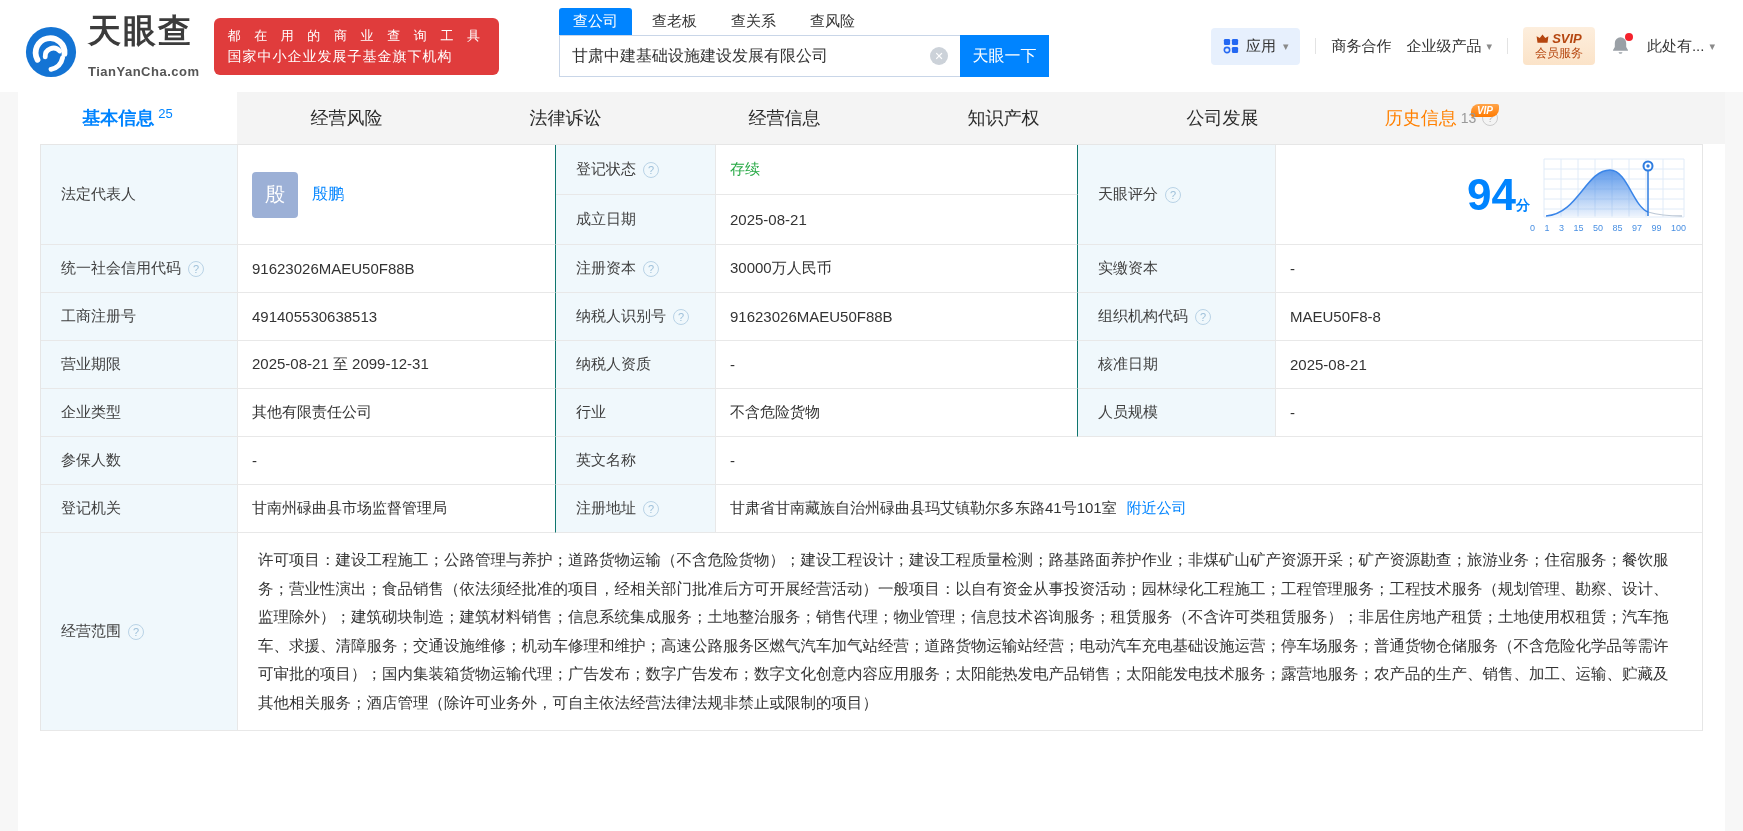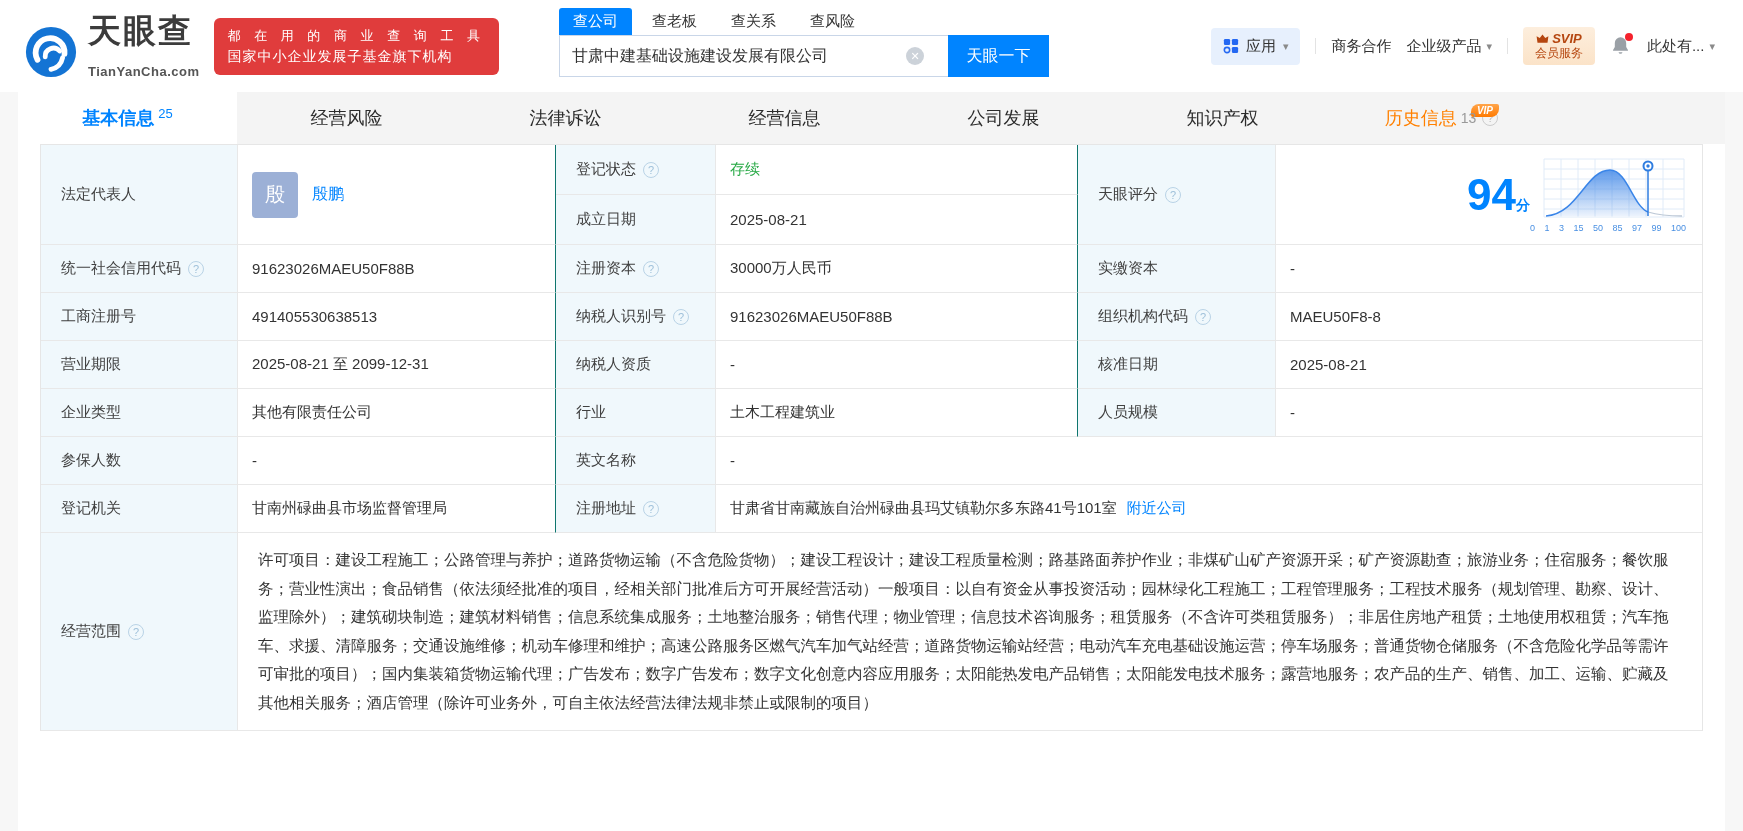--- a/index.html
+++ b/index.html
@@ -17,21 +17,21 @@
   .slogan .l2 { font-size:14px; letter-spacing:1px; line-height:21px;}
   .search { margin-left:60px; width:490px; align-self:flex-start; margin-top:8px;}
   .search-tabs { display:flex; gap:6px; }
   .stab { font-size:15px; color:#333; padding:4px 14px; cursor:pointer; }
   .stab.active { background:#0084ff; color:#fff; border-radius:3px 3px 0 0; }
   .search-box { display:flex; align-items:center; border:1px solid #c9d6e8; height:42px; background:#fff;}
   .search-box input { flex:1; border:none; outline:none; font-size:16px; color:#333; padding:0 12px;
      font-family:"Liberation Sans","DejaVu Sans",sans-serif;}
   .clear { width:18px; height:18px; border-radius:50%; background:#ccd2d9; color:#fff; font-size:11px;
      line-height:18px; text-align:center; margin-right:12px; cursor:pointer; flex:none;}
-  .search-btn { flex:none; width:101px; margin:-1px -1px -1px 12px; align-self:stretch; border:none;
+  .search-btn { flex:none; width:89px; margin:-1px -1px -1px 0; align-self:stretch; border:none;
      background:#0084ff; color:#fff; font-size:16px; cursor:pointer;
      font-family:"Liberation Sans","DejaVu Sans",sans-serif;}
   .hright { margin-left:auto; display:flex; align-items:center; gap:15px; font-size:15px; color:#333;}
   .app-btn { background:#e7f0fd; border-radius:4px; padding:9px 12px; display:flex; align-items:center;
      gap:7px; cursor:pointer;}
   .chev { color:#8a8a8a; font-size:11px; }
   .vsep { width:1px; height:16px; background:#e3e3e3; }
   .navlink { cursor:pointer; display:flex; align-items:center; gap:5px; white-space:nowrap;}
   .svip { background:linear-gradient(180deg,#fdeedd,#fbe3c8); border-radius:4px; padding:4px 12px;
      text-align:center; color:#b5460f; cursor:pointer;}
@@ -180,24 +180,24 @@
     <div class="tab">
       <span class="tlabel">经营风险</span>
     </div>
     <div class="tab">
       <span class="tlabel">法律诉讼</span>
     </div>
     <div class="tab">
       <span class="tlabel">经营信息</span>
     </div>
     <div class="tab">
+      <span class="tlabel">知识产权</span>
+    </div>
+    <div class="tab">
       <span class="tlabel">公司发展</span>
-    </div>
-    <div class="tab">
-      <span class="tlabel">知识产权</span>
     </div>
     <div class="tab history">
       <span class="vipbadge">VIP</span>
       <span class="tlabel">历史信息</span>
       <span class="tcount gray">13</span>
       <span class="tq">?</span>
     </div>
   </div>
 
   <div class="tbl">
@@ -336,21 +336,21 @@
       <div class="lc">
             <span>企业类型</span>
           </div>
       <div class="vc">
             <span>其他有限责任公司</span>
           </div>
       <div class="lc">
             <span>行业</span>
           </div>
       <div class="vc">
-            <span>土木工程建筑业</span>
+            <span>不含危险货物</span>
           </div>
       <div class="lc">
             <span>人员规模</span>
           </div>
       <div class="vc">
             <span>-</span>
           </div>
     </div>
 
     <div class="row r6">

